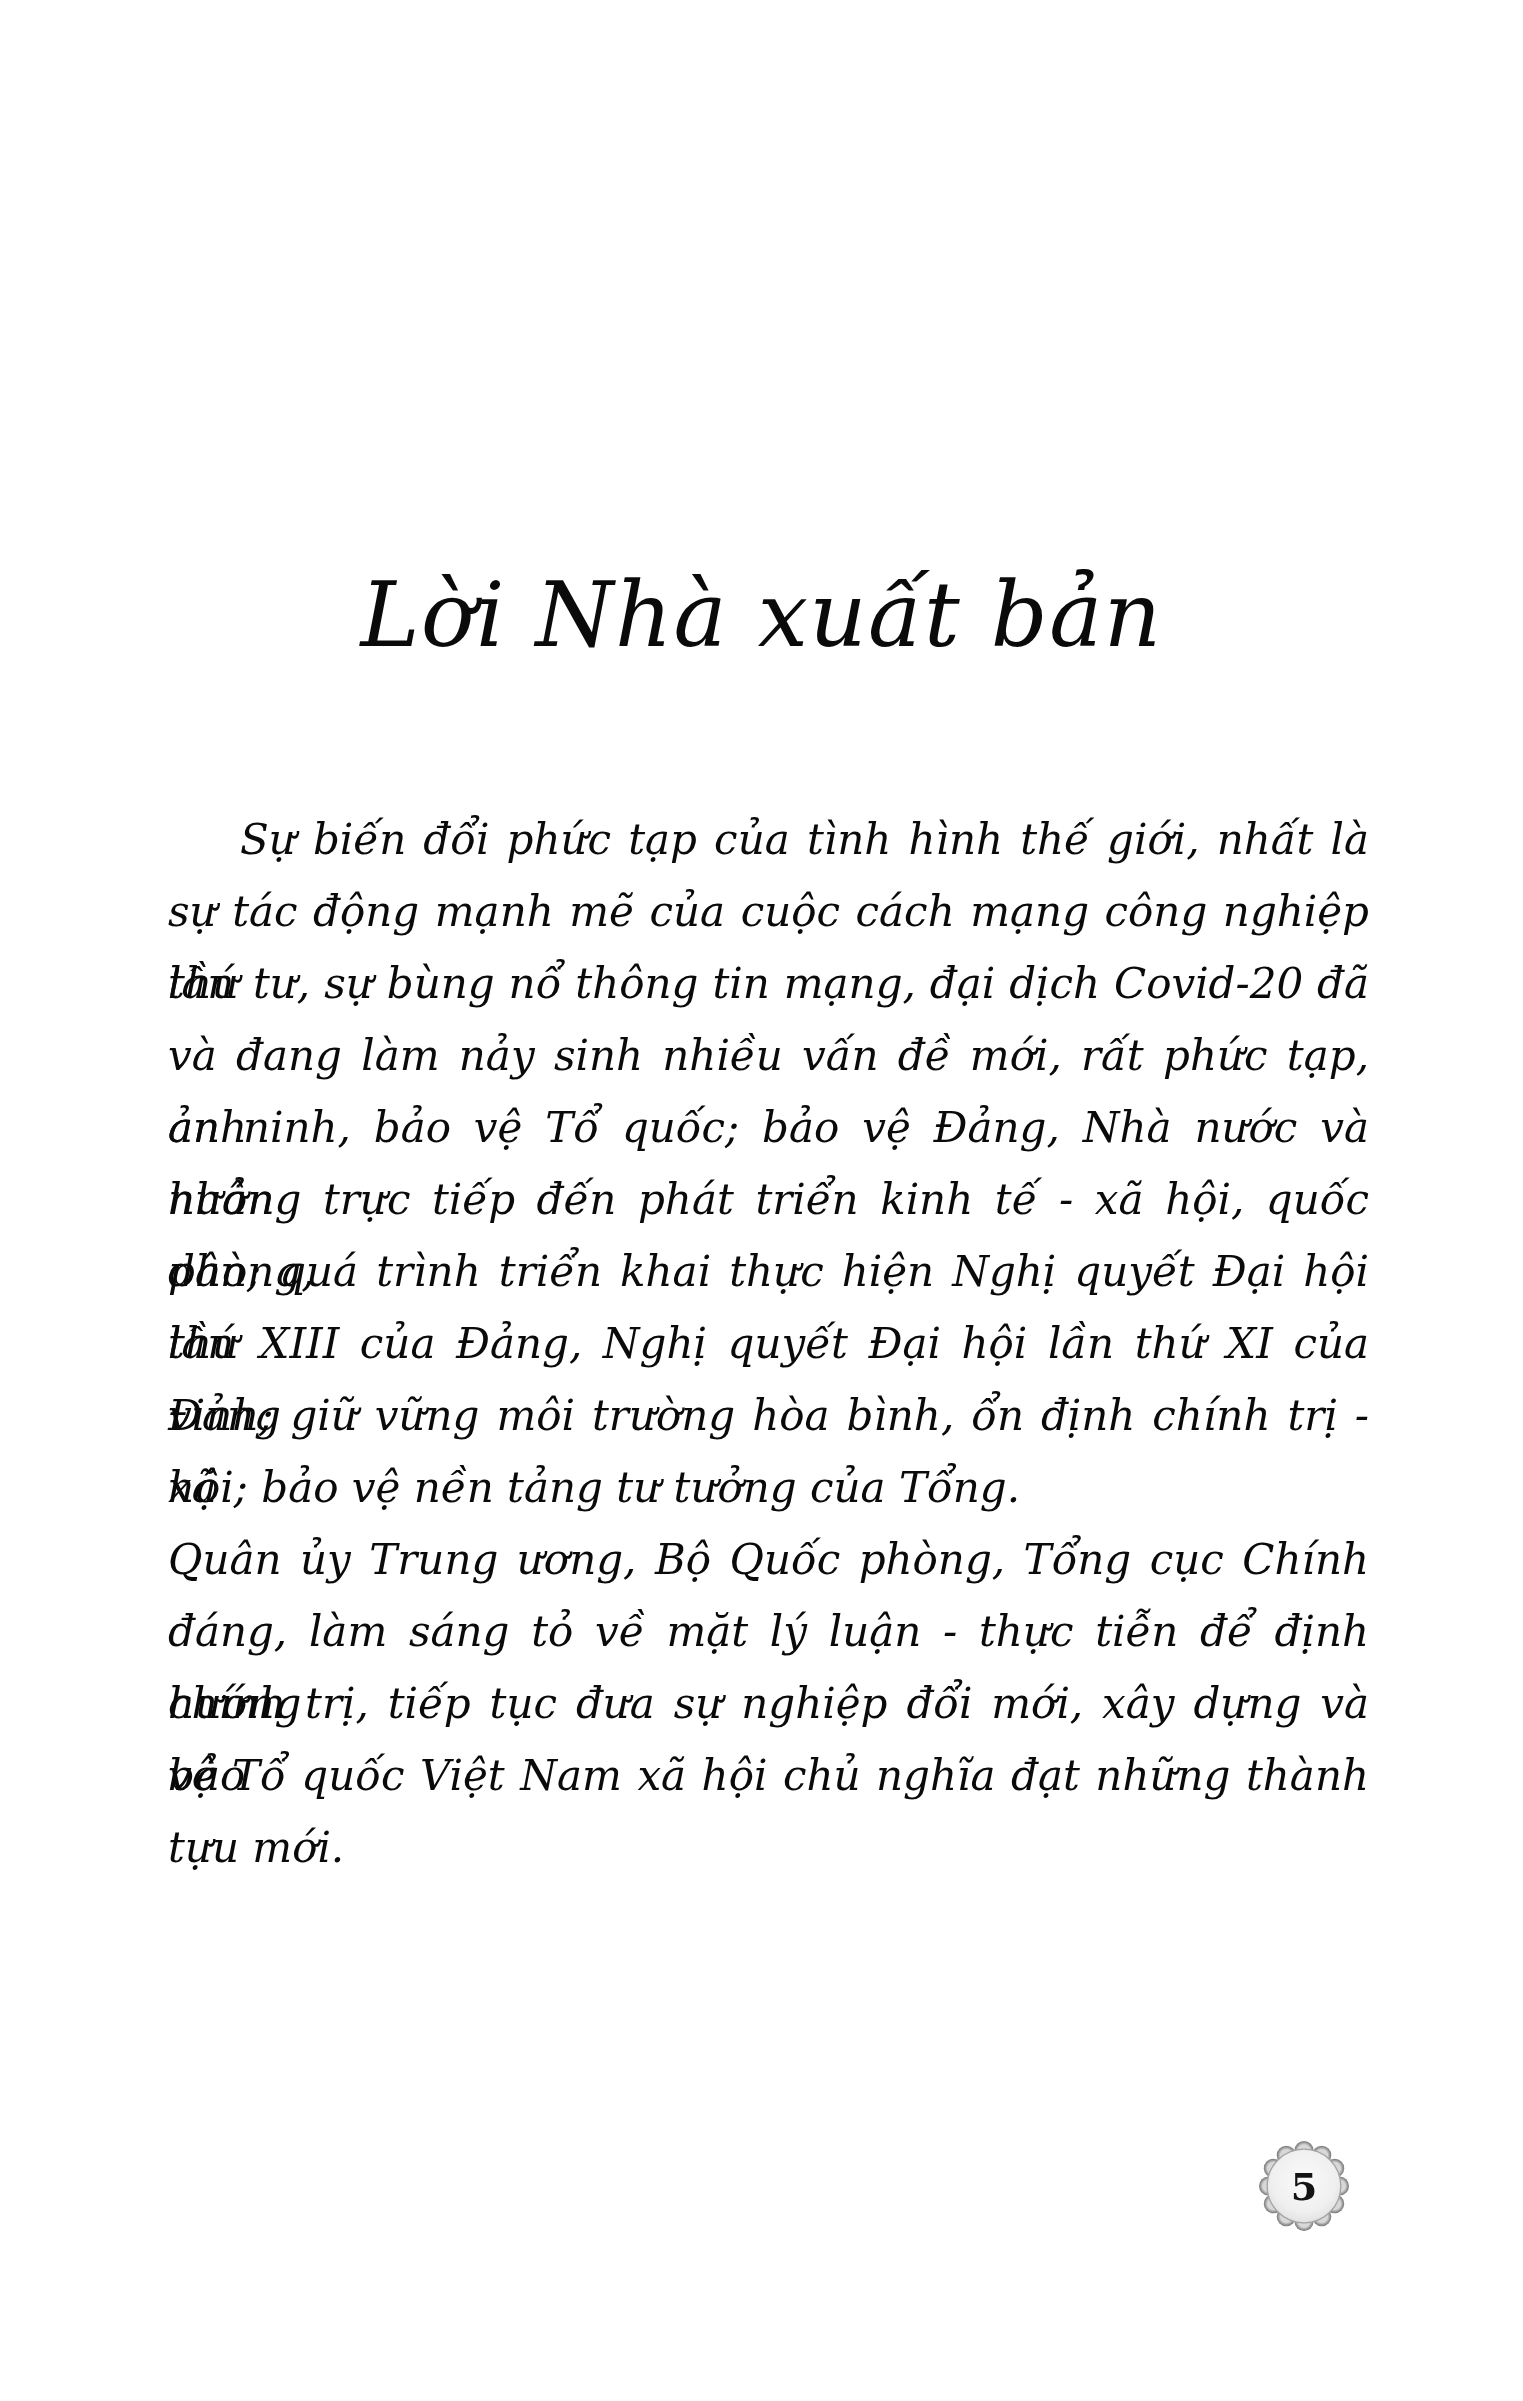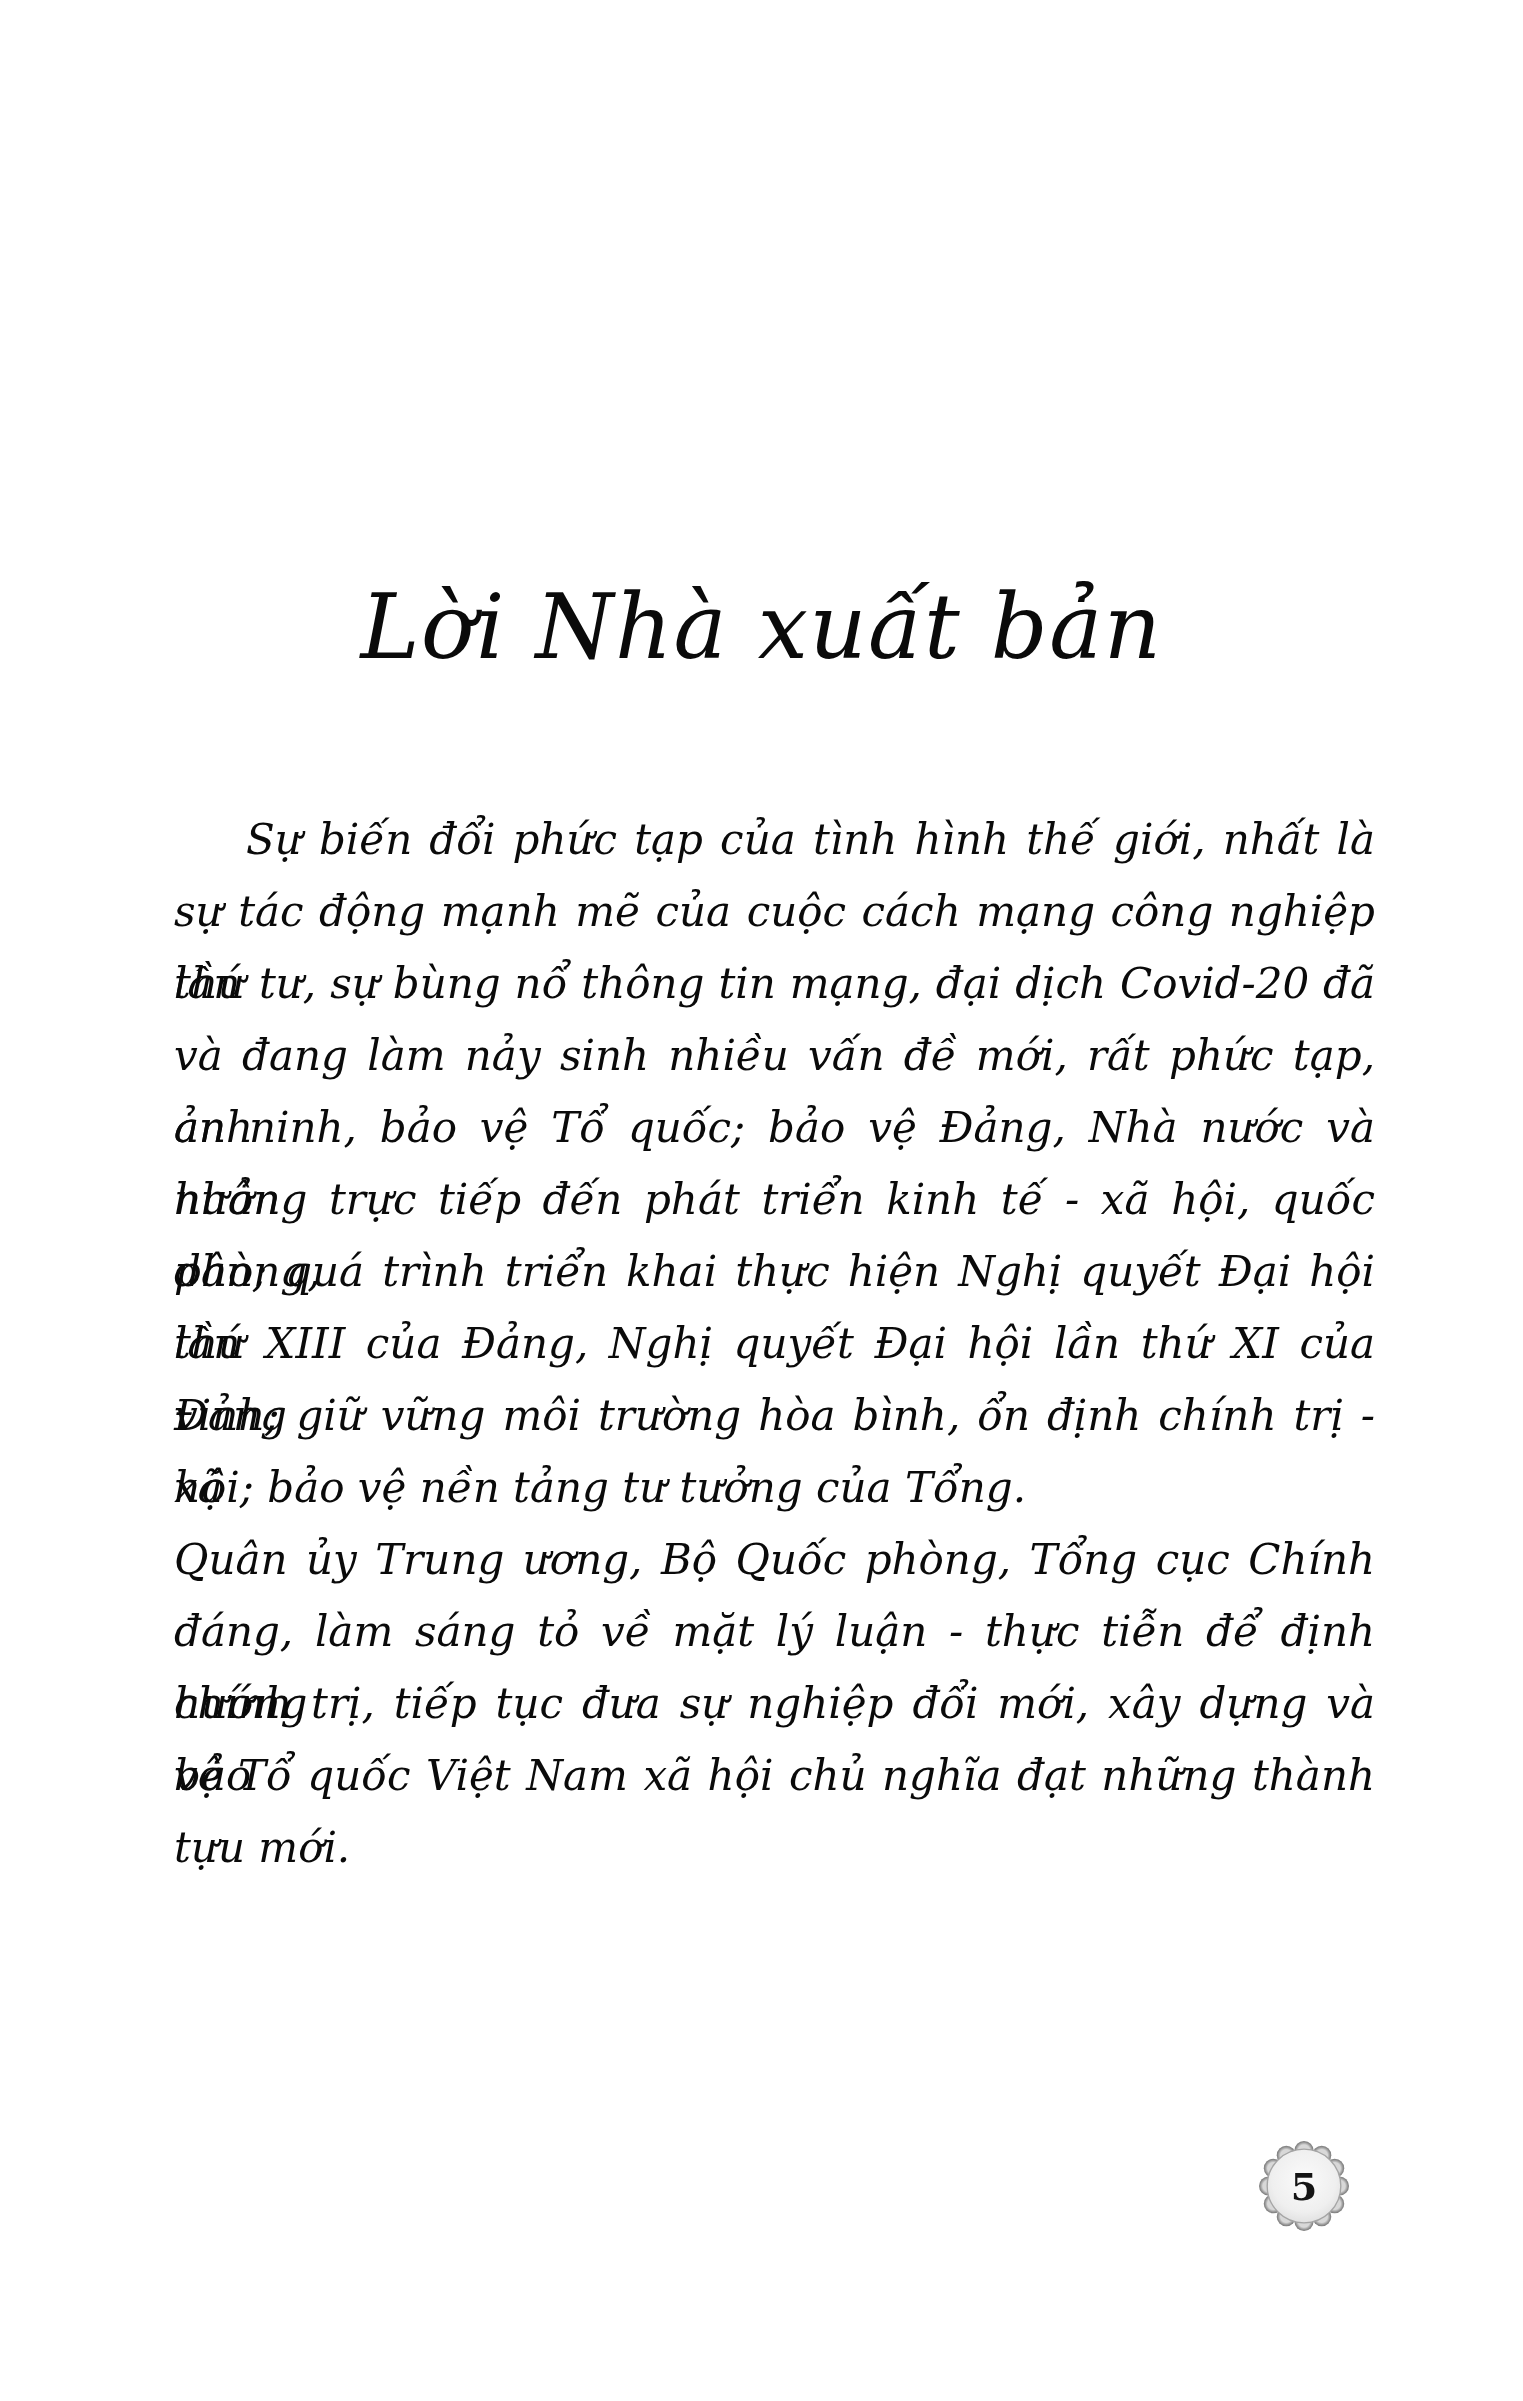--- a/index.html
+++ b/index.html
@@ -7,35 +7,35 @@
     position: relative;
     width: 1523px;
     height: 2401px;
     background: #ffffff;
     font-family: "DejaVu Serif", serif;
     color: #0a0a0a;
     overflow: hidden;
   }
   .title {
     position: absolute;
-    top: 574px;
+    top: 562px;
     left: 0;
     right: 0;
     margin: 0;
     text-align: center;
     font-style: italic;
     font-weight: 400;
     font-size: 89px;
     line-height: 1.2;
     color: #0a0a0a;
     letter-spacing: 1.4px;
   }
   .body-text {
     position: absolute;
-    left: 174px;
+    left: 168px;
     top: 804px;
     width: 1201px;
   }
   .line {
     font-style: italic;
     font-size: 42px;
     line-height: 72px;
     height: 72px;
     text-align: justify;
     text-align-last: justify;

